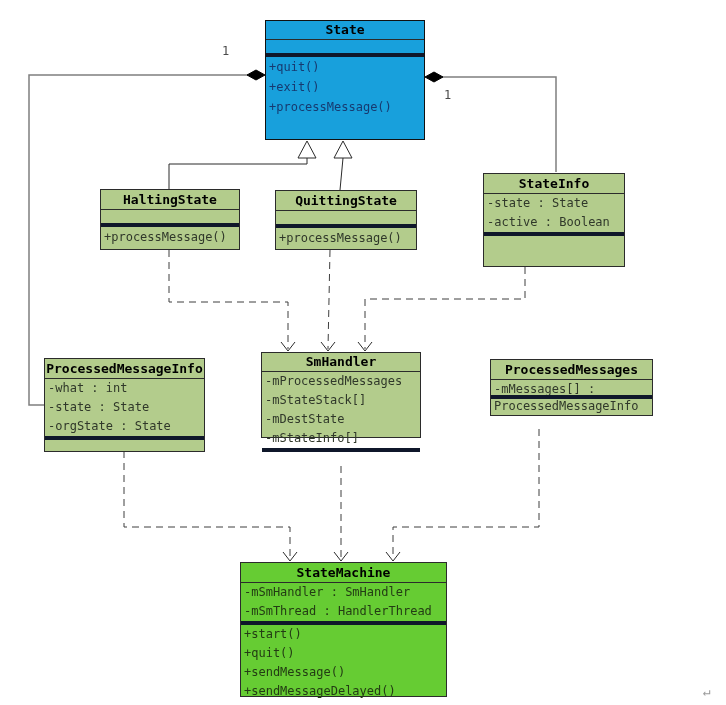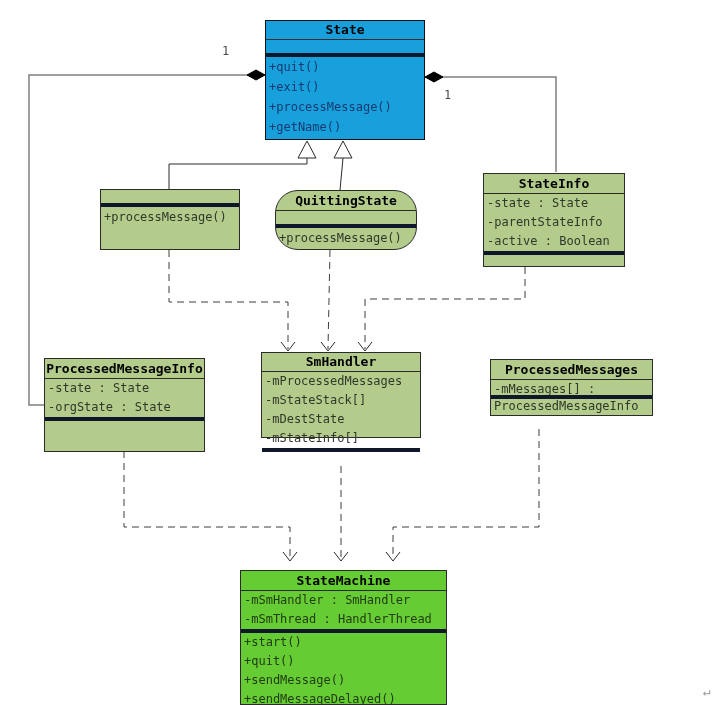--- a/index.html
+++ b/index.html
@@ -90,48 +90,48 @@
   <div class="mult-label" style="left:222px;top:44px;">1</div>
   <div class="mult-label" style="left:444px;top:88px;">1</div>
 
   <div class="uml-class blue" style="left:265px;top:20px;width:160px;height:120px;">
     <div class="uml-title" style="height:19px;line-height:18px;">State</div>
     <div class="uml-sep" style="height:17px;"></div>
     <div>
       <div class="uml-row">+quit()</div>
       <div class="uml-row">+exit()</div>
       <div class="uml-row">+processMessage()</div>
-      <div class="uml-row">+getName()</div>
     </div>
   </div>
 
   <div class="uml-class olive" style="left:100px;top:189px;width:140px;height:61px;">
+    <div class="uml-title">HaltingState</div>
     <div class="uml-sep" style="height:17px;"></div>
     <div class="uml-row" style="line-height:21px;">+processMessage()</div>
   </div>
 
-  <div class="uml-class olive" style="left:275px;top:190px;width:142px;height:60px;border-radius:23px;">
+  <div class="uml-class olive" style="left:275px;top:190px;width:142px;height:60px;">
     <div class="uml-title">QuittingState</div>
     <div class="uml-sep" style="height:17px;"></div>
     <div class="uml-row" style="line-height:20px;">+processMessage()</div>
   </div>
 
   <div class="uml-class olive" style="left:483px;top:173px;width:142px;height:94px;">
     <div class="uml-title">StateInfo</div>
     <div class="uml-sep">
       <div class="uml-row">-state : State</div>
-      <div class="uml-row">-parentStateInfo</div>
       <div class="uml-row">-active : Boolean</div>
     </div>
     <div></div>
   </div>
 
   <div class="uml-class olive" style="left:44px;top:358px;width:161px;height:94px;">
     <div class="uml-title">ProcessedMessageInfo</div>
     <div class="uml-sep">
+      <div class="uml-row">-what : int</div>
       <div class="uml-row">-state : State</div>
       <div class="uml-row">-orgState : State</div>
     </div>
     <div></div>
   </div>
 
   <div class="uml-class olive" style="left:261px;top:352px;width:160px;height:86px;">
     <div class="uml-title" style="height:19px;line-height:18px;">SmHandler</div>
     <div class="uml-sep">
       <div class="uml-row">-mProcessedMessages</div>
@@ -141,21 +141,21 @@
     </div>
     <div></div>
   </div>
 
   <div class="uml-class olive" style="left:490px;top:359px;width:163px;height:57px;">
     <div class="uml-title">ProcessedMessages</div>
     <div class="uml-row uml-sep">-mMessages[] :</div>
     <div class="uml-row" style="height:16px;line-height:15px;">ProcessedMessageInfo</div>
   </div>
 
-  <div class="uml-class bright" style="left:240px;top:562px;width:207px;height:135px;margin-top:8px;">
+  <div class="uml-class bright" style="left:240px;top:562px;width:207px;height:135px;">
     <div class="uml-title">StateMachine</div>
     <div class="uml-sep">
       <div class="uml-row">-mSmHandler : SmHandler</div>
       <div class="uml-row">-mSmThread : HandlerThread</div>
     </div>
     <div>
       <div class="uml-row">+start()</div>
       <div class="uml-row">+quit()</div>
       <div class="uml-row">+sendMessage()</div>
       <div class="uml-row">+sendMessageDelayed()</div>

